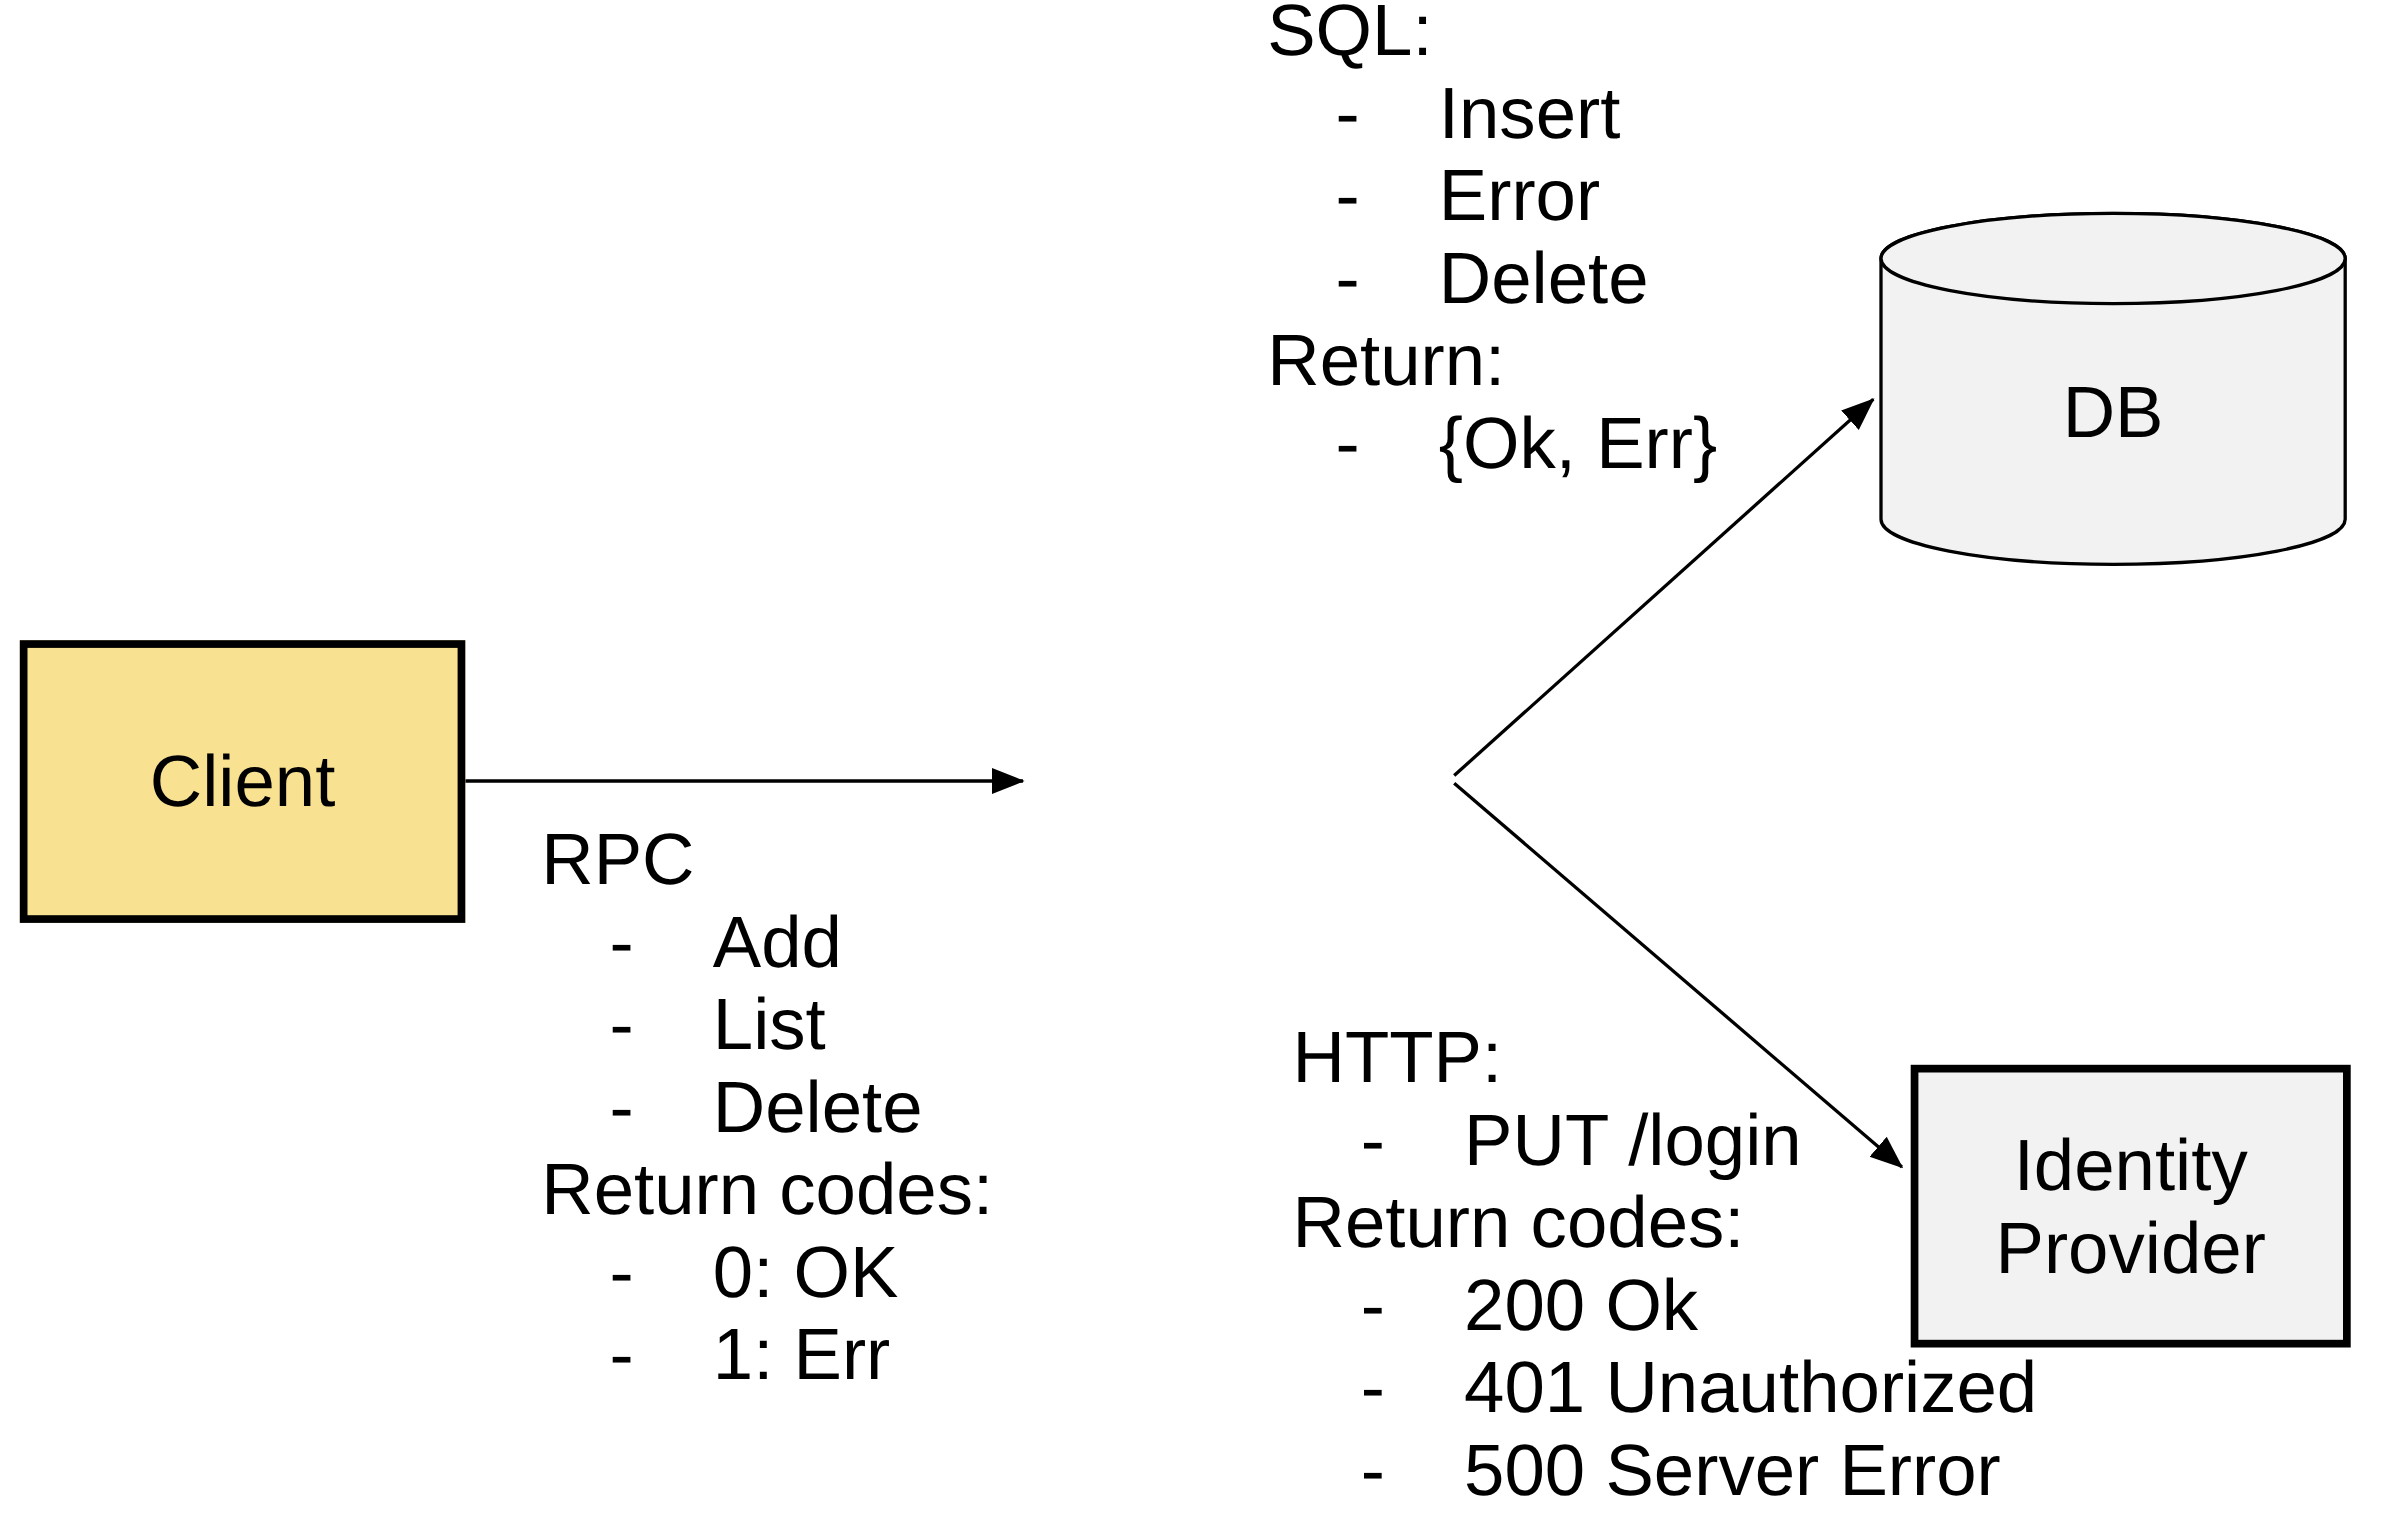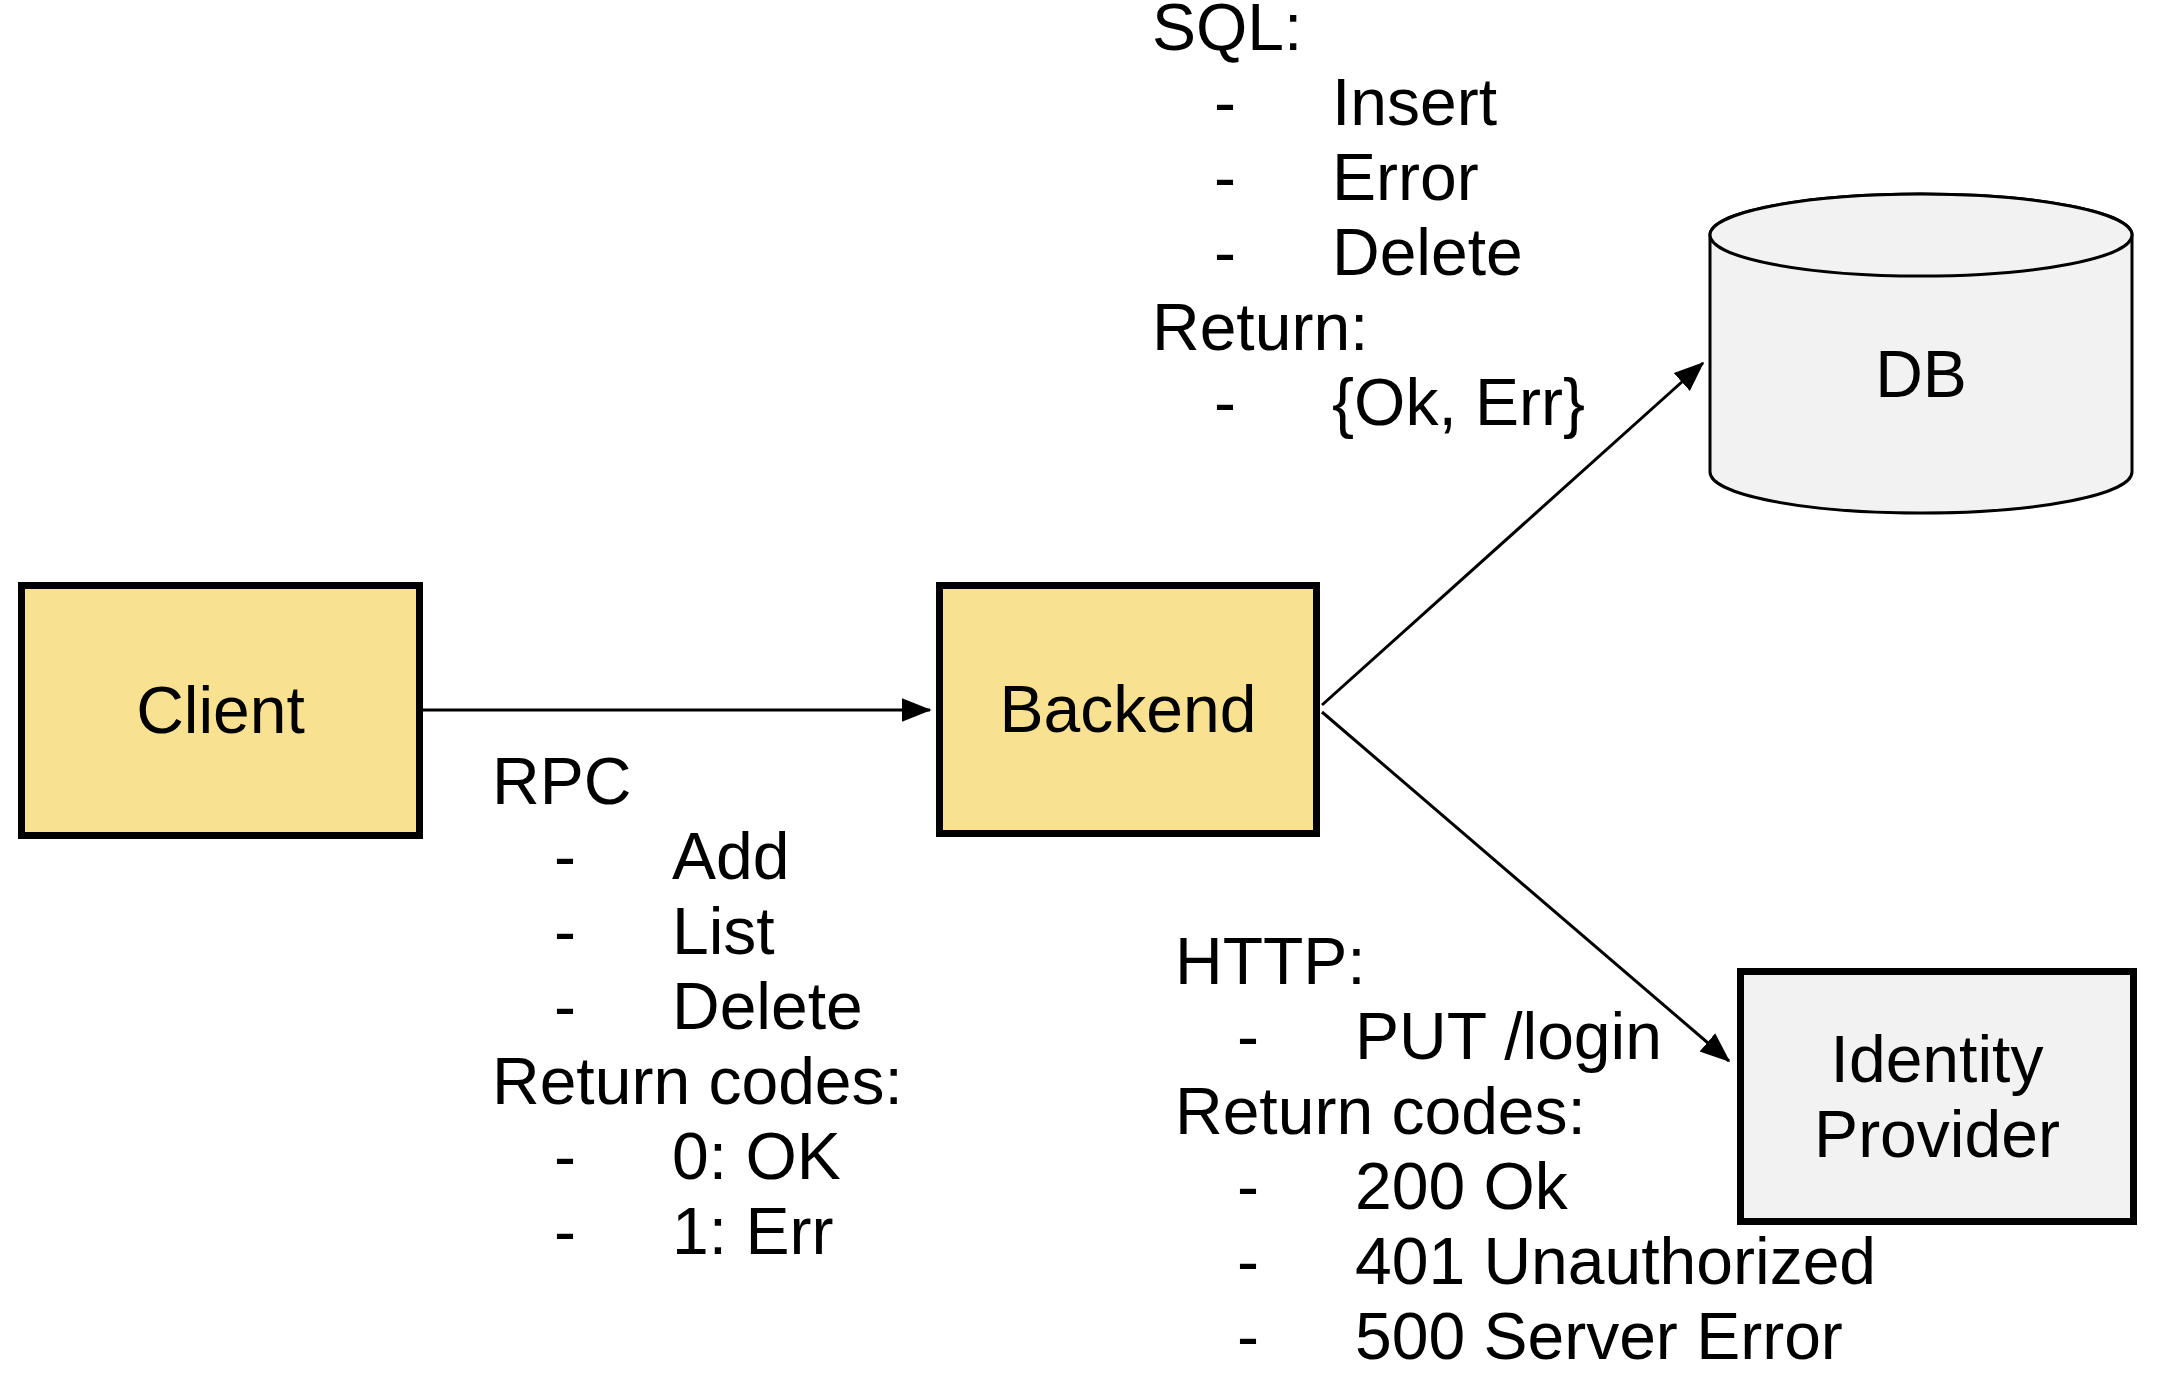--- a/index.html
+++ b/index.html
@@ -36,21 +36,21 @@
   }
   .tblock {
     position: absolute;
     font-size: 66px;
     line-height: 75px;
     white-space: nowrap;
   }
   .tline { position: relative; height: 75px; }
   .tline .txt  { position: absolute; left: 0; }
   .tline.bullet .dash { position: absolute; left: 62px; }
-  .tline.bullet .txt  { position: absolute; left: 180px; }
+  .tline.bullet .txt  { position: absolute; left: 156px; }
   #rpc-block  { left: 492px;  top: 744px; }
   #sql-block  { left: 1152px; top: -10px; }
   #http-block { left: 1175px; top: 924px; }
 </style>
 </head>
 <body>
 
 <div id="canvas">
 
   <svg class="layer" width="2178" height="1398" viewBox="0 0 2178 1398">
@@ -69,23 +69,20 @@
     <ellipse cx="211" cy="41" rx="211" ry="41" stroke="#000000" stroke-width="3" fill="#f2f2f2"></ellipse>
   </svg>
   <div id="db-label">
     <span>DB</span>
   </div>
 
   <div class="node" id="client-box" style="background-color: rgb(248, 226, 146);">
     <span class="node-label">Client</span>
   </div>
 
-  <div class="node" id="backend-box" style="background-color: rgb(248, 226, 146);">
-    <span class="node-label">Backend</span>
-  </div>
 
   <div class="node" id="idp-box" style="background-color: rgb(242, 242, 242);">
     <span class="node-label">Identity Provider</span>
   </div>
 
   <div class="tblock" id="rpc-block">
       <div class="tline plain">
         <span class="txt">RPC</span>
       </div>
       <div class="tline bullet">

